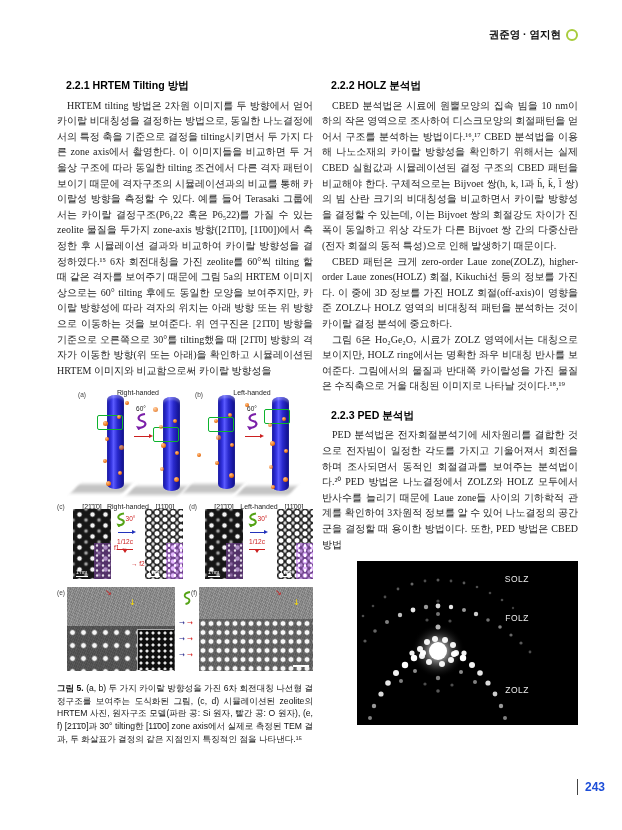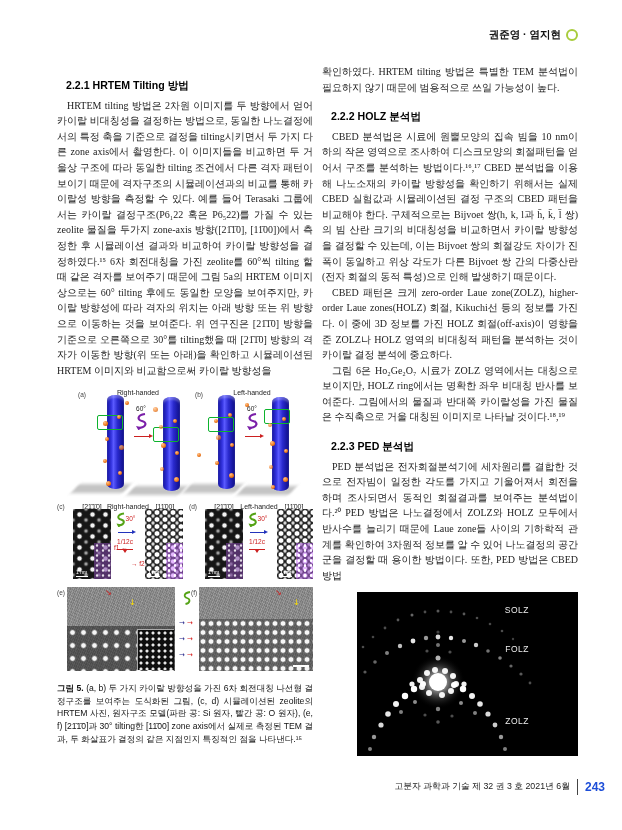--- a/index.html
+++ b/index.html
@@ -249,21 +249,20 @@
     </div>
   </div>
 
   <div class="caption">
     <b>그림 5.</b>
     <span>(a, b) 두 가지 카이랄 방향성을 가진 6차 회전대칭 나선형 결정구조를 보여주는 도식화된 그림, (c, d) 시뮬레이션된 zeolite의 HRTEM 사진, 원자구조 모델(파란 공: Si 원자, 빨간 공: O 원자), (e, f) [21̄1̄0]과 30° tilting한 [11̄00] zone axis에서 실제로 측정된 TEM 결과, 두 화살표가 결정의 같은 지점인지 특징적인 점을 나타낸다.¹⁵</span>
   </div>
 </div>
 
 <div class="col col-right">
-  <p>확인하였다. HRTEM tilting 방법은 특별한 TEM 분석법이 필요하지 않기 때문에 범용적으로 쓰일 가능성이 높다.</p>
   <h3>2.2.2 HOLZ 분석법</h3>
   <p class="indent">CBED 분석법은 시료에 원뿔모양의 집속 빔을 10 nm이하의 작은 영역으로 조사하여 디스크모양의 회절패턴을 얻어서 구조를 분석하는 방법이다.¹⁶,¹⁷ CBED 분석법을 이용해 나노소재의 카이랄 방향성을 확인하기 위해서는 실제 CBED 실험값과 시뮬레이션된 결정 구조의 CBED 패턴을 비교해야 한다. 구체적으로는 Bijvoet 쌍(h, k, l과 h̄, k̄, l̄ 쌍)의 빔 산란 크기의 비대칭성을 비교하면서 카이랄 방향성을 결정할 수 있는데, 이는 Bijvoet 쌍의 회절강도 차이가 진폭이 동일하고 위상 각도가 다른 Bijvoet 쌍 간의 다중산란(전자 회절의 동적 특성)으로 인해 발생하기 때문이다.</p>
   <p class="indent">CBED 패턴은 크게 zero-order Laue zone(ZOLZ), higher-order Laue zones(HOLZ) 회절, Kikuchi선 등의 정보를 가진다. 이 중에 3D 정보를 가진 HOLZ 회절(off-axis)이 영향을 준 ZOLZ나 HOLZ 영역의 비대칭적 패턴을 분석하는 것이 카이랄 결정 분석에 중요하다.</p>
   <p class="indent">그림 6은 Ho₂Ge₂O₇ 시료가 ZOLZ 영역에서는 대칭으로 보이지만, HOLZ ring에서는 명확한 좌우 비대칭 반사를 보여준다. 그림에서의 물질과 반대쪽 카이랄성을 가진 물질은 수직축으로 거울 대칭된 이미지로 나타날 것이다.¹⁸,¹⁹</p>
   <h3>2.2.3 PED 분석법</h3>
   <p class="indent">PED 분석법은 전자회절분석기에 세차원리를 결합한 것으로 전자빔이 일정한 각도를 가지고 기울어져서 회전을 하며 조사되면서 동적인 회절결과를 보여주는 분석법이다.²⁰ PED 방법은 나노결정에서 ZOLZ와 HOLZ 모두에서 반사수를 늘리기 때문에 Laue zone들 사이의 기하학적 관계를 확인하여 3차원적 정보를 알 수 있어 나노결정의 공간군을 결정할 때 용이한 방법이다. 또한, PED 방법은 CBED 방법</p>
 
   <div class="fig6">
     <svg id="fig6svg" width="221" height="164" viewBox="0 0 221 164">
       <defs>
@@ -347,16 +346,15 @@
         <circle cx="120" cy="26" r="1.3" fill="#ffffff" opacity="0.3"></circle>
         <circle cx="133" cy="32" r="1.3" fill="#ffffff" opacity="0.28"></circle>
         <circle cx="145" cy="39" r="1.3" fill="#ffffff" opacity="0.3"></circle>
         <circle cx="156" cy="47" r="1.2" fill="#ffffff" opacity="0.25"></circle>
         <circle cx="167" cy="56" r="1.2" fill="#ffffff" opacity="0.22"></circle>
       </svg>
   </div>
 </div>
 
 <div class="footer">
-  <span>고분자 과학과 기술 제 32 권 3 호 2021년 6월</span>
   <span class="fdiv"></span>
   <span class="pnum">243</span>
 </div>
 
 </body></html>

